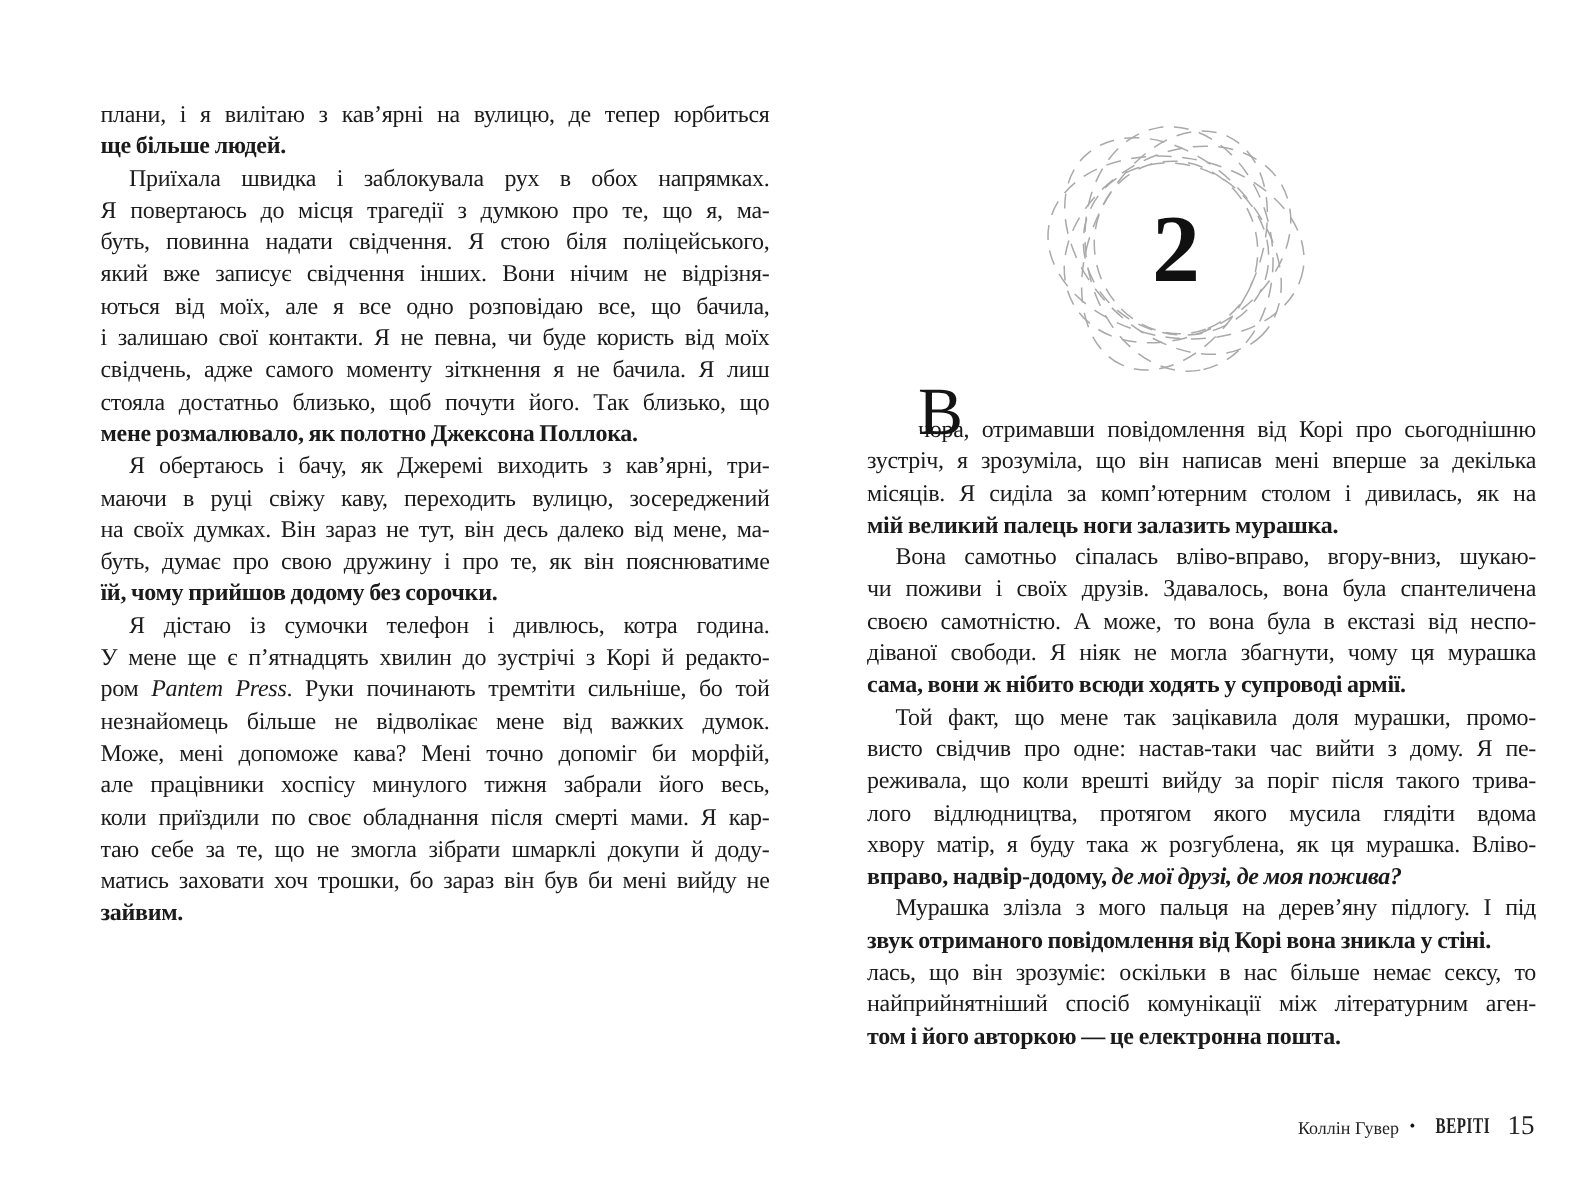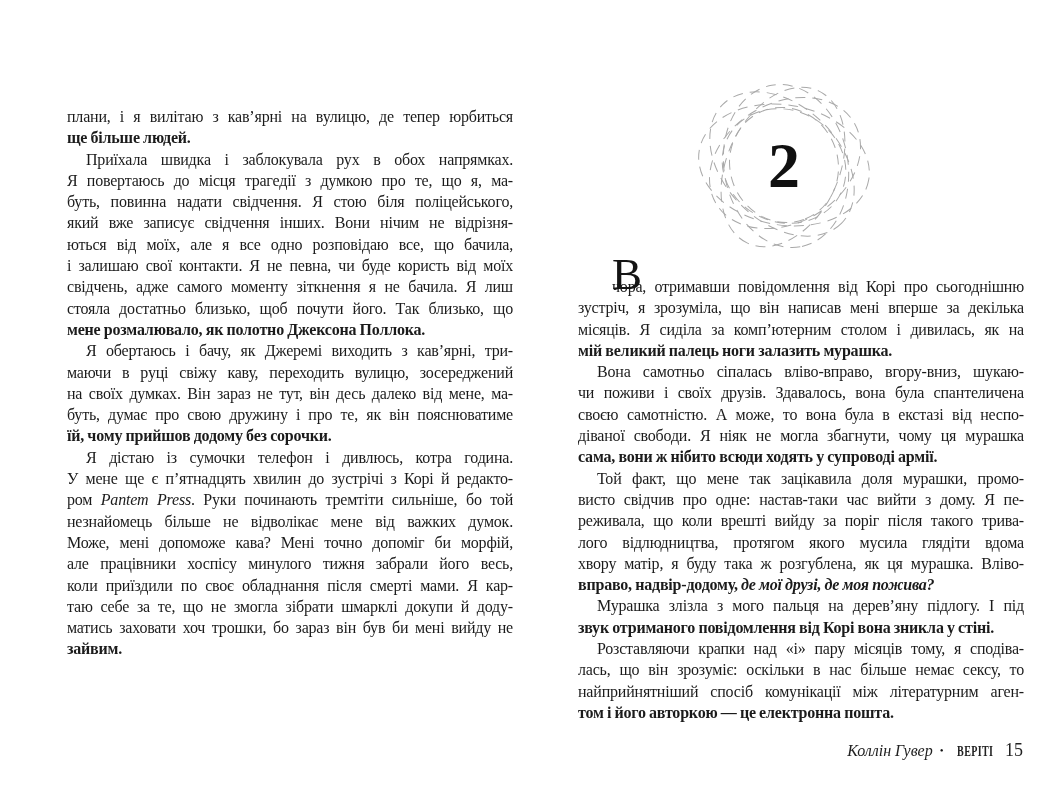--- a/index.html
+++ b/index.html
@@ -17,21 +17,20 @@
   }
   .page-col {
     position: absolute;
     width: 446px;
   }
   .left-col  { left: 67px;  top: 66px; }
   .right-col { left: 578px; top: 0; }
 
   .body-text {
     position: relative;
-    margin-top: 40px;
   }
   .line {
     font-size: 16px;
     line-height: 21.3px;
     height: 21.3px;
     letter-spacing: -0.2px;
     word-spacing: -0.5px;
     text-align: justify;
     text-align-last: justify;
     overflow: hidden;
@@ -72,22 +71,21 @@
   }
 
   .footer {
     position: absolute;
     top: 740px;
     right: 27px;
     white-space: nowrap;
     color: #222222;
   }
   .footer .author {
-    font-style: italic;
-    font-size: 16px;
+    font-size: 12px;
     text-align: right;
   }
   .footer .bullet {
     font-size: 11px;
     vertical-align: 2px;
     padding: 0 6px 0 7px;
     color: #111111;
   }
   .footer .book-title {
     display: inline-block;
@@ -164,21 +162,20 @@
       <div class="line">діваної свободи. Я ніяк не могла збагнути, чому ця мурашка</div>
       <div class="line last">сама, вони ж нібито всюди ходять у супроводі армії.</div>
       <div class="line indent">Той факт, що мене так зацікавила доля мурашки, промо-</div>
       <div class="line">висто свідчив про одне: настав-таки час вийти з дому. Я пе-</div>
       <div class="line">реживала, що коли врешті вийду за поріг після такого трива-</div>
       <div class="line">лого відлюдництва, протягом якого мусила глядіти вдома</div>
       <div class="line">хвору матір, я буду така ж розгублена, як ця мурашка. Вліво-</div>
       <div class="line last">вправо, надвір-додому, <i>де мої друзі, де моя пожива?</i></div>
       <div class="line indent">Мурашка злізла з мого пальця на дерев’яну підлогу. І під</div>
       <div class="line last">звук отриманого повідомлення від Корі вона зникла у стіні.</div>
-      <div class="line indent">Розставляючи крапки над «і» пару місяців тому, я сподіва-</div>
       <div class="line">лась, що він зрозуміє: оскільки в нас більше немає сексу, то</div>
       <div class="line">найприйнятніший спосіб комунікації між літературним аген-</div>
       <div class="line last">том і його авторкою — це електронна пошта.</div>
     </div>
 </div>
 
 <div class="footer">
   <span class="author">Коллін Гувер</span><span class="bullet">•</span><span class="book-title">ВЕРІТІ</span>
   <span class="page-num">15</span>
 </div>

